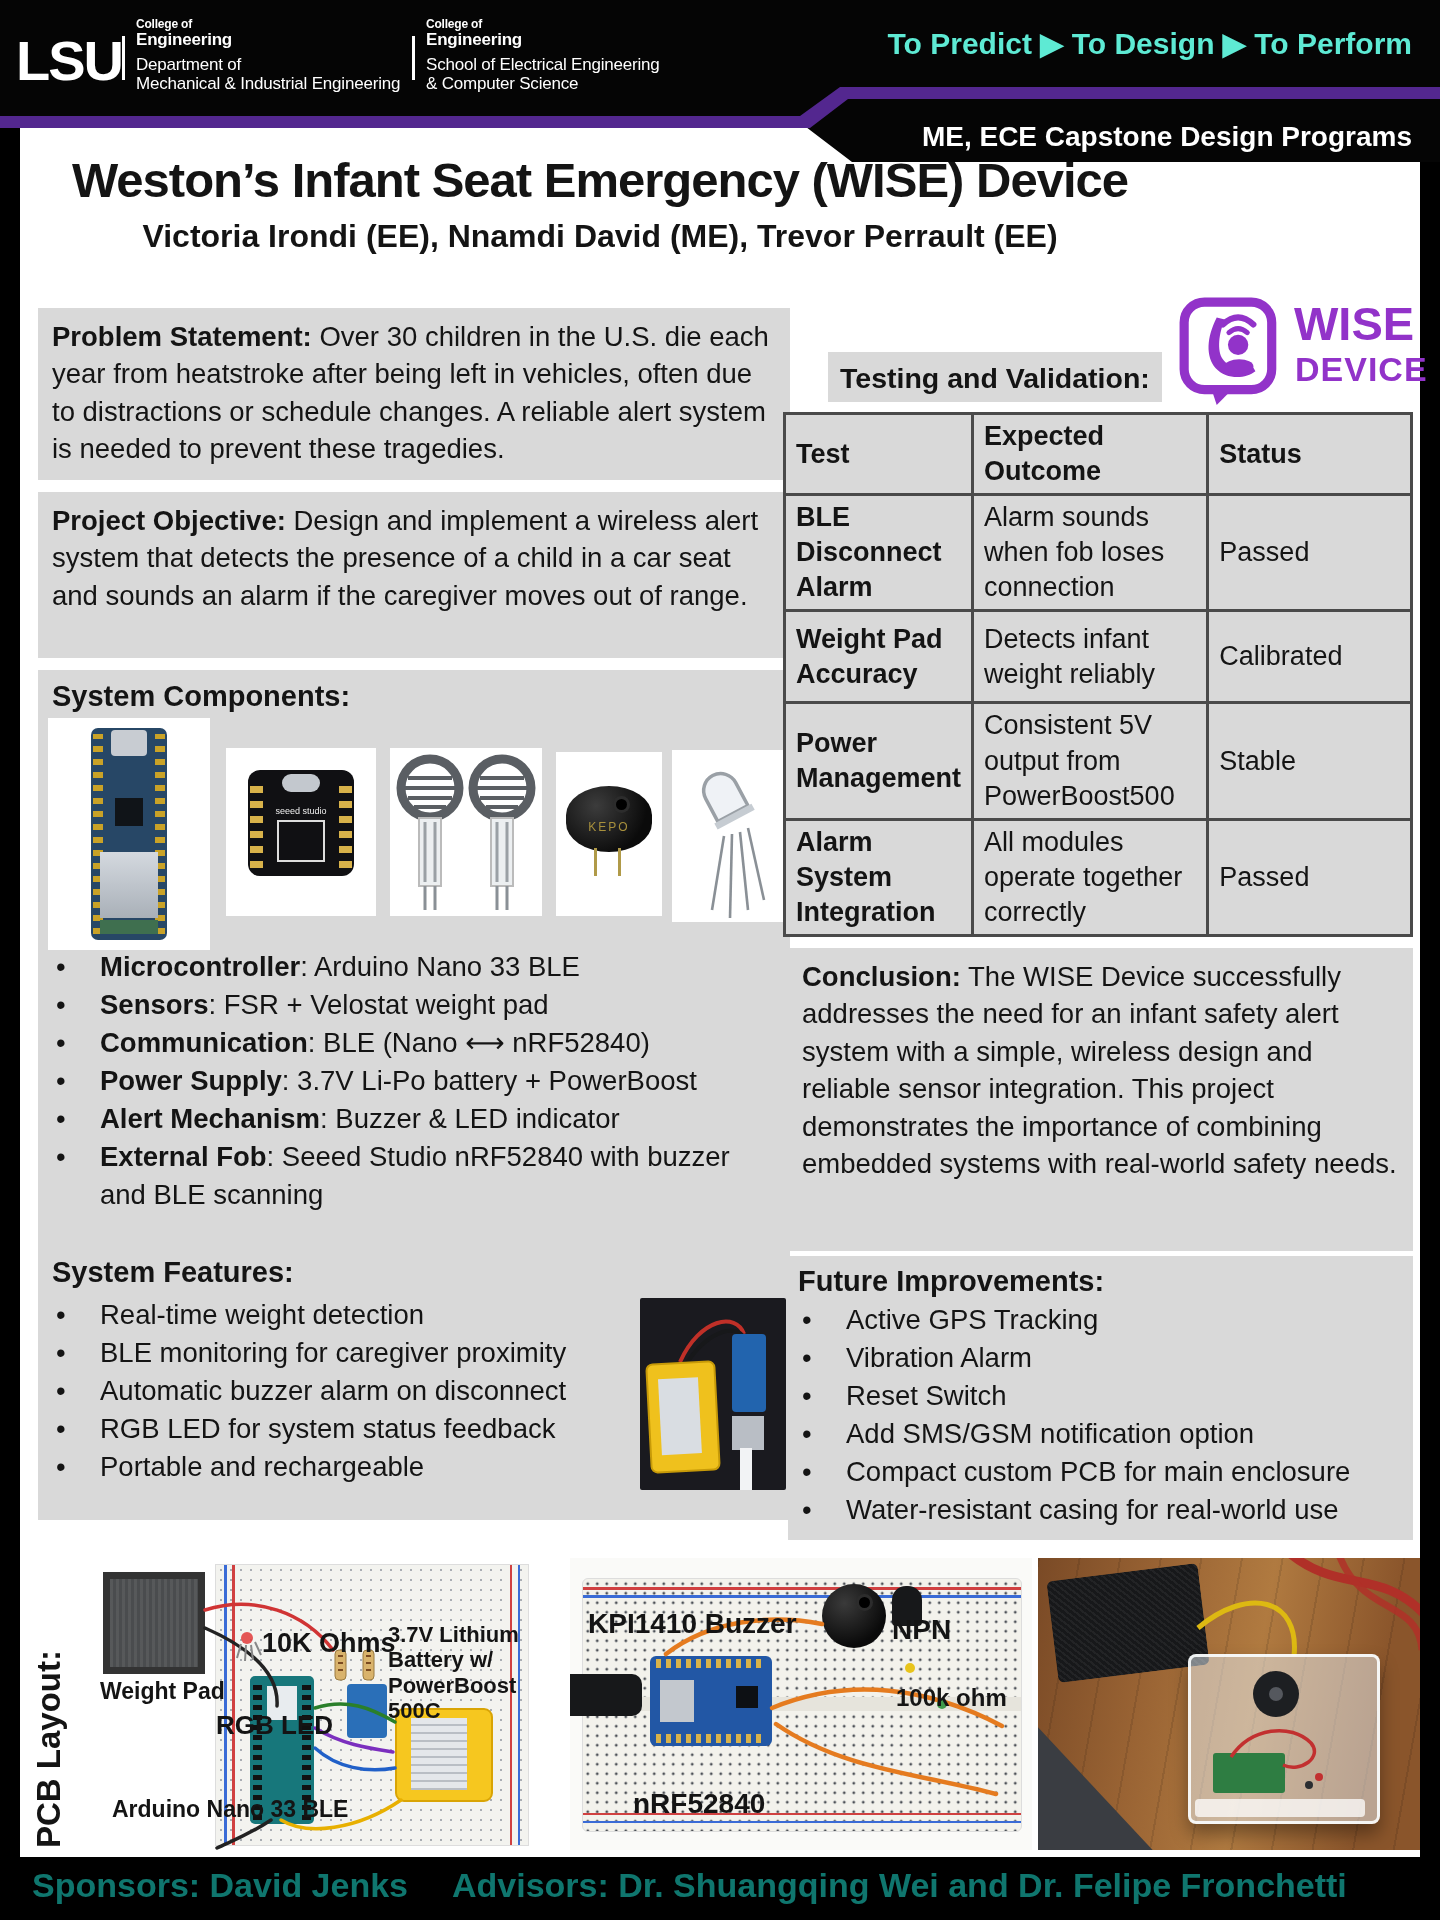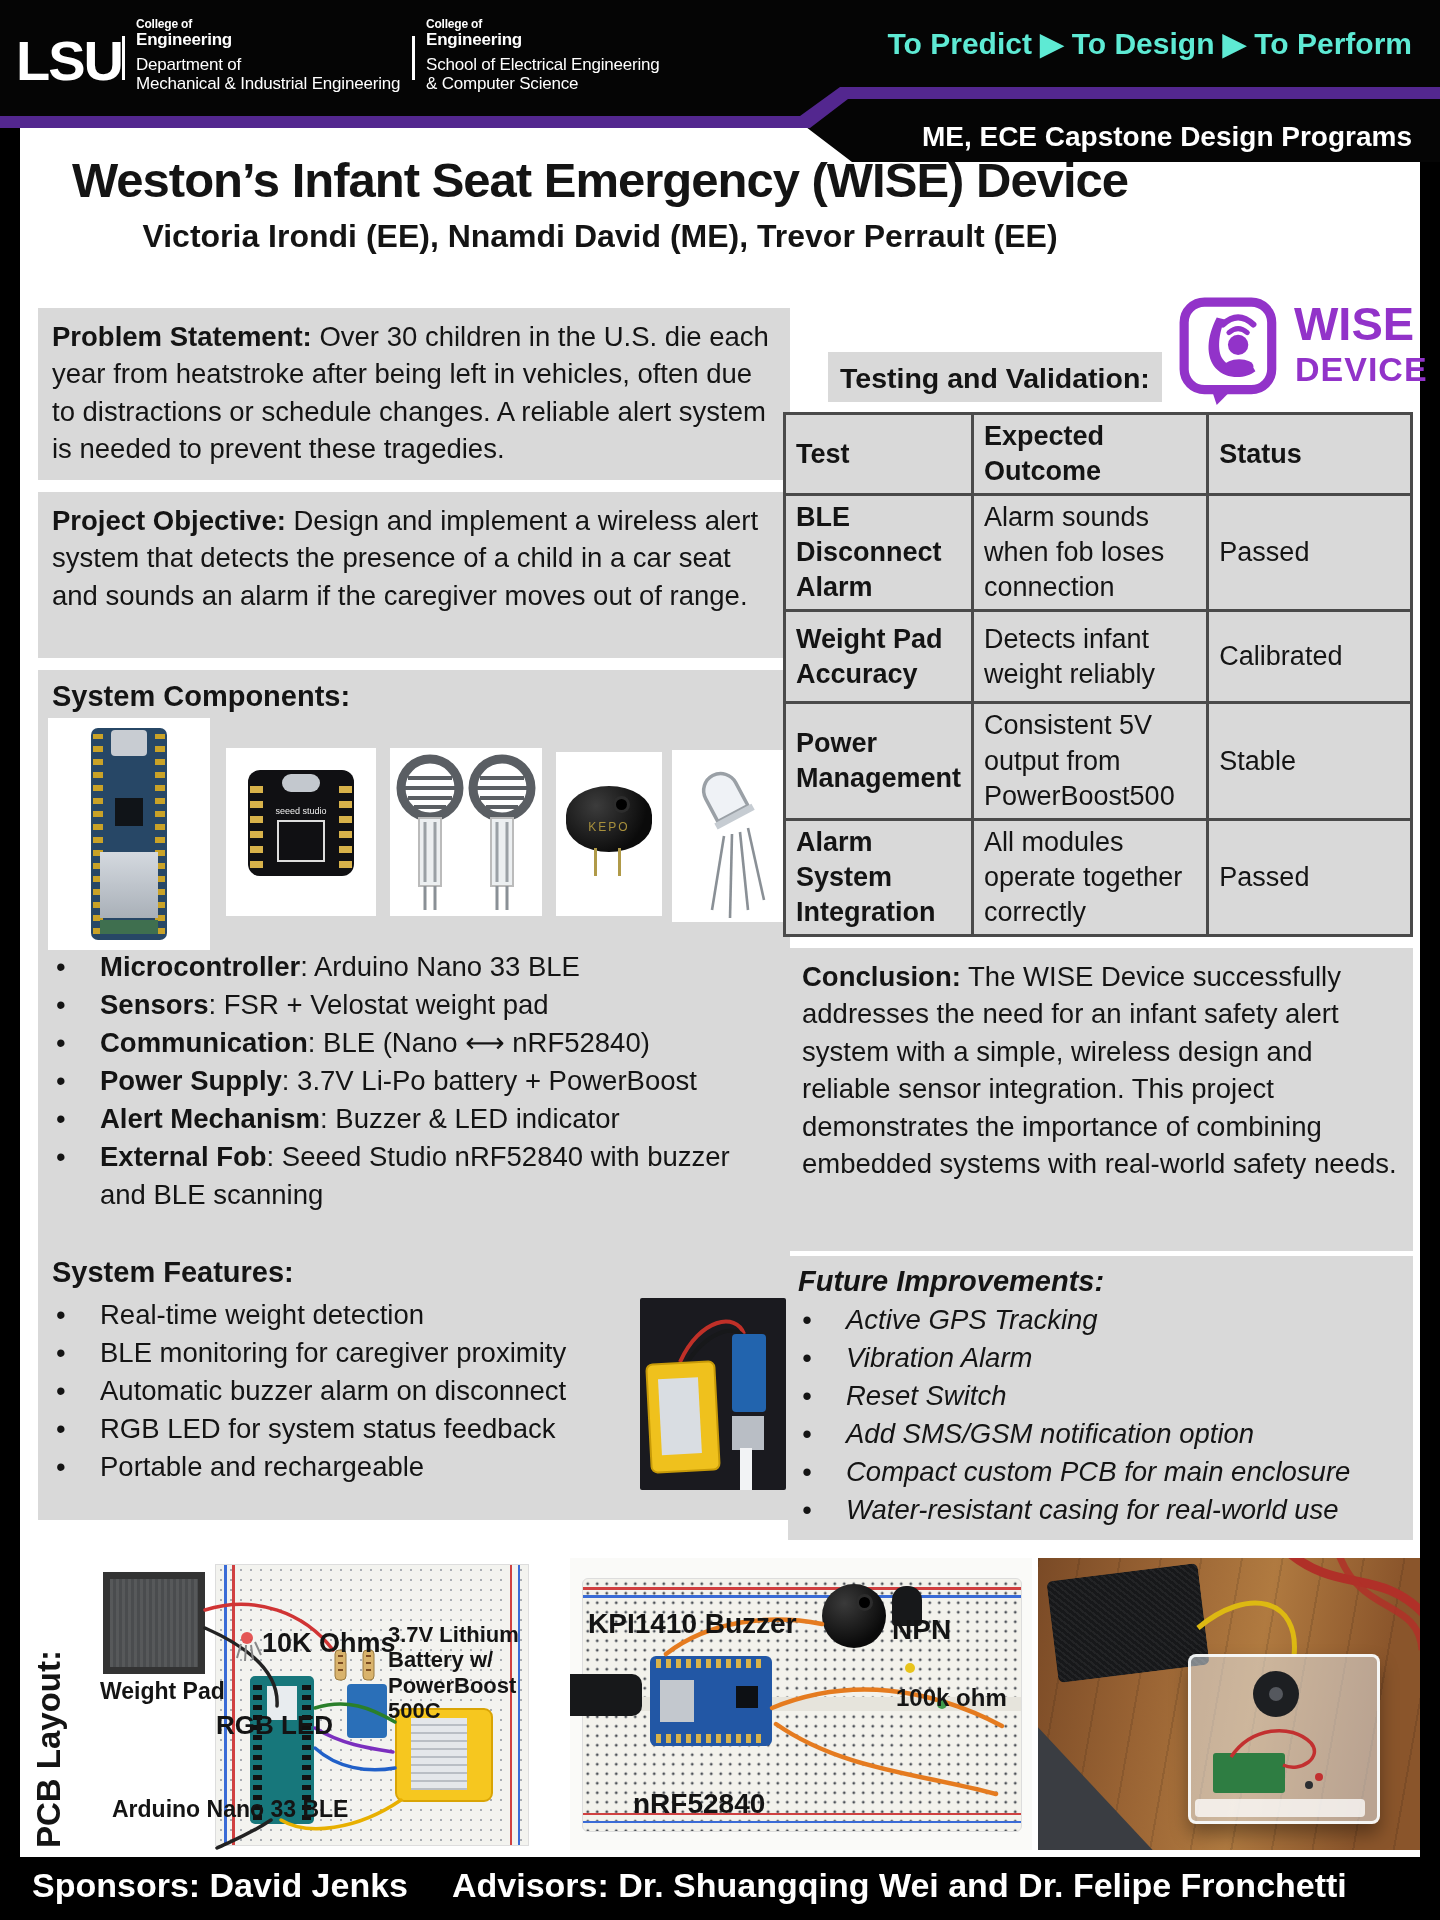--- a/index.html
+++ b/index.html
@@ -94,21 +94,21 @@
   .plank{position:absolute;inset:0;background:repeating-linear-gradient(100deg,rgba(0,0,0,.10) 0 2px,rgba(0,0,0,0) 2px 40px);}
   .floor{position:absolute;inset:0;background:#3a3d42;clip-path:polygon(0 58%,30% 100%,0 100%);}
   .fabric{position:absolute;left:14px;top:14px;width:152px;height:102px;background:#17181a;border-radius:6px;transform:rotate(-7deg);
     background-image:repeating-linear-gradient(45deg,rgba(255,255,255,.05) 0 2px,rgba(0,0,0,0) 2px 5px);}
   .acrylic{position:absolute;left:150px;top:96px;width:186px;height:164px;background:rgba(234,242,247,.5);
     border:3px solid rgba(252,254,255,.9);border-radius:8px;box-shadow:0 10px 18px rgba(0,0,0,.35);}
   .fan{position:absolute;left:62px;top:14px;width:46px;height:46px;border-radius:50%;background:#1d1f22;}
   .fan-c{position:absolute;left:16px;top:16px;width:14px;height:14px;border-radius:50%;background:#55585e;}
   .pcb-g{position:absolute;left:22px;top:96px;width:72px;height:40px;background:#2e7d42;border-radius:3px;}
   .base-w{position:absolute;left:4px;bottom:4px;width:170px;height:18px;background:rgba(255,255,255,.75);border-radius:4px;}
-  .footer-txt{color:#ffffff;font-size:34px;font-weight:bold;z-index:4;}
+  .footer-txt{color:#0f766e;font-size:34px;font-weight:bold;z-index:4;}
   svg{display:block;}
 </style>
 </head>
 <body>
 
 <div class="page">
 
   <div class="content"></div>
 
   <svg class="hdr-svg" width="1440" height="170" viewBox="0 0 1440 170">
@@ -322,21 +322,21 @@
       <td>All modules operate together correctly</td>
       <td>Passed</td>
     </tr>
   </tbody>
     </table>
 
   <div class="gbox" style="left:788px;top:948px;width:625px;height:303px;">
     <b>Conclusion:</b><span> The WISE Device successfully addresses the need for an infant safety alert system with a simple, wireless design and reliable sensor integration. This project demonstrates the importance of combining embedded systems with real-world safety needs.</span>
   </div>
 
-  <div class="gbox" style="left:788px;top:1256px;width:625px;height:284px;padding:6px 10px;font-style:italic;">
+  <div class="gbox" style="left:788px;top:1256px;width:625px;height:284px;padding:6px 10px;">
     <div class="h-bold">Future Improvements:</div>
     <div>
       <div class="bullet">
           <span class="dot">•</span>
           <span>Active GPS Tracking</span>
         </div>
       <div class="bullet">
           <span class="dot">•</span>
           <span>Vibration Alarm</span>
         </div>

